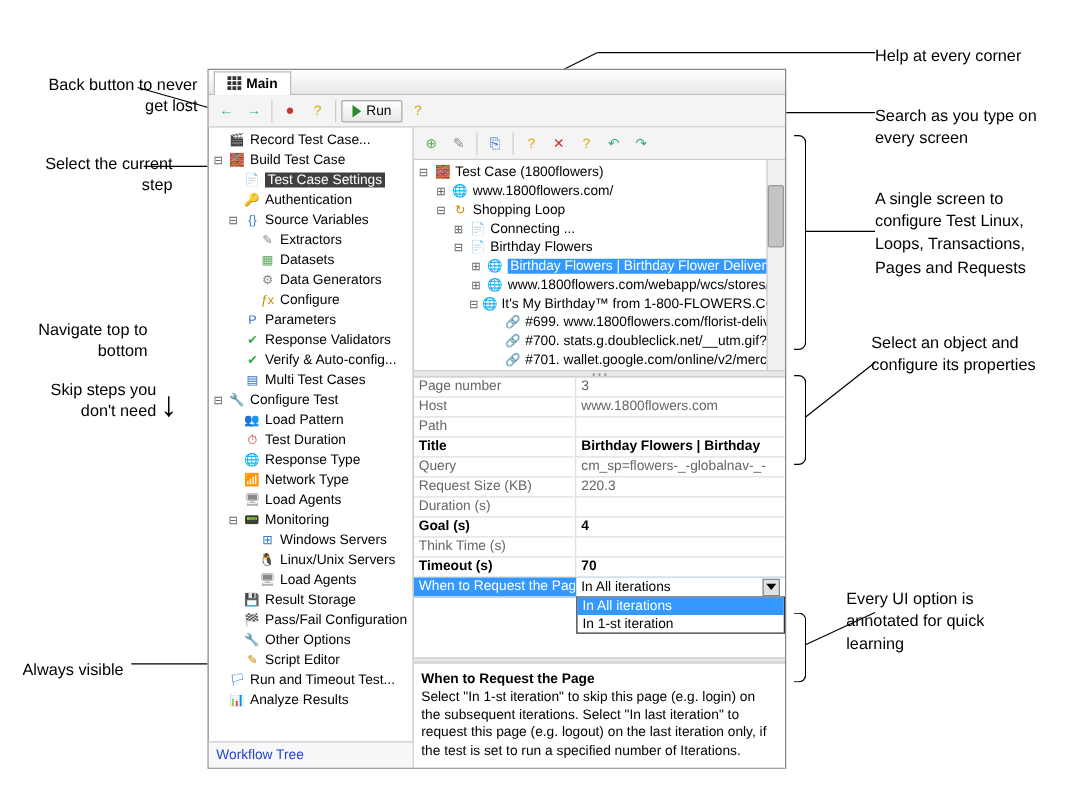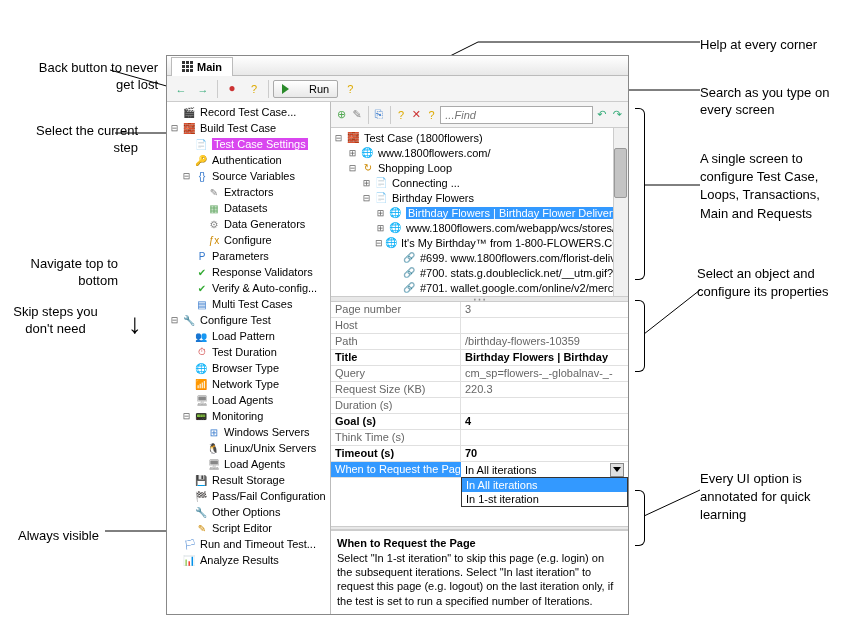--- a/index.html
+++ b/index.html
@@ -5,27 +5,27 @@
 *{box-sizing:border-box;margin:0;padding:0;font-family:Tahoma,Arial,sans-serif;font-size:11px}
 body{background:#fff;width:853px;height:628px;position:relative;overflow:hidden}
 .app{position:absolute;left:166px;top:55px;width:463px;height:560px;border:1px solid #888;background:#fff}
 .tab-strip{height:20px;background:linear-gradient(#fff,#e8e8e8);border-bottom:1px solid #bbb;display:flex;align-items:center;padding-left:4px}
 .tab-main{display:flex;align-items:center;gap:4px;padding:2px 10px;background:#fff;border:1px solid #bbb;border-bottom:none;height:19px;margin-top:1px}
 .grid-icon{display:inline-grid;grid-template-columns:3px 3px 3px;grid-template-rows:3px 3px 3px;gap:1px}
 .grid-icon span{background:#333}
 .toolbar{height:26px;background:#f4f4f4;border-bottom:1px solid #ccc;display:flex;align-items:center;padding:0 4px;gap:2px}
 .tbtn{width:20px;height:20px;display:flex;align-items:center;justify-content:center;cursor:pointer}
 .sep{width:1px;height:18px;background:#ccc;margin:0 2px}
-.run-btn{display:flex;align-items:center;gap:20px;padding:2px 8px;border:1px solid #aaa;background:linear-gradient(#fff,#e8e8e8);border-radius:2px;cursor:pointer}
+.run-btn{display:flex;align-items:center;gap:4px;padding:2px 8px;border:1px solid #aaa;background:linear-gradient(#fff,#e8e8e8);border-radius:2px;cursor:pointer}
 .run-btn .tri{width:0;height:0;border-left:7px solid #2a8a2a;border-top:5px solid transparent;border-bottom:5px solid transparent}
 .cols{display:flex;height:calc(100% - 46px)}
 .left-pane{width:164px;flex-shrink:0;display:flex;flex-direction:column;border-right:1px solid #bbb}
 .tree{flex:1;overflow:auto;padding:2px 0}
 .tree-item{display:flex;align-items:center;gap:3px;padding:1px 0;cursor:pointer;white-space:nowrap}
-.tree-item.sel span.lbl{background:#d946ef;color:#fff;padding:0 2px}
+.tree-item.sel span.lbl{background:#404040;color:#fff;padding:0 2px}
 .tw{display:inline-flex;align-items:center;justify-content:center;width:11px;height:11px;font-size:9px;color:#666;cursor:pointer}
 .tw.exp::before{content:'⊟'}
 .tw.col::before{content:'⊞'}
 .tw.none::before{content:''}
 .ind0{padding-left:2px}.ind1{padding-left:14px}.ind2{padding-left:26px}
 .ico{width:14px;height:14px;display:inline-flex;align-items:center;justify-content:center;font-size:10px}
 .wf-label{padding:4px 6px;color:#2244cc;border-top:1px solid #ccc;background:#f8f8f8}
 .right-pane{flex:1;display:flex;flex-direction:column;min-width:0}
 .r-toolbar{height:26px;background:#f4f4f4;border-bottom:1px solid #ccc;display:flex;align-items:center;padding:0 4px;gap:2px}
 .find-box{flex:1;border:1px solid #aaa;height:18px;padding:0 4px;color:#888;font-style:italic;background:#fff}
@@ -59,29 +59,29 @@
 .svg-lines line{stroke:#000;stroke-width:1}
 .arrow-down{position:absolute;left:128px;top:308px;font-size:28px;color:#000}
 .brace{position:absolute;width:10px;border:1.5px solid #000;border-left:none;border-radius:0 6px 6px 0}
 </style>
 </head>
 <body>
 
 <div class="annot" style="left:18px;top:60px;width:140px;text-align:right;line-height:1.3">Back button to never get lost</div>
 <div class="annot" style="left:18px;top:123px;width:120px;text-align:right;line-height:1.3">Select the current step</div>
 <div class="annot" style="left:18px;top:256px;width:100px;text-align:right;line-height:1.3">Navigate top to bottom</div>
-<div class="annot" style="left:2px;top:304px;width:107px;text-align:center;line-height:1.3">Skip steps you don't need</div>
+<div class="annot" style="left:18px;top:304px;width:107px;text-align:right;line-height:1.3">Skip steps you don't need</div>
 <div class="annot" style="left:18px;top:528px;width:110px;text-align:left">Always visible</div>
 <div class="arrow-down">↓</div>
 
 <div class="annot" style="left:700px;top:37px">Help at every corner</div>
 <div class="annot" style="left:700px;top:85px;width:140px;line-height:1.3">Search as you type on every screen</div>
-<div class="annot" style="left:700px;top:150px;width:150px;line-height:1.4">A single screen to configure Test Case, Loops, Transactions, Main and Requests</div>
+<div class="annot" style="left:700px;top:150px;width:150px;line-height:1.4">A single screen to configure Test Linux, Loops, Transactions, Pages and Requests</div>
 <div class="annot" style="left:697px;top:265px;width:140px;line-height:1.4">Select an object and configure its properties</div>
-<div class="annot" style="left:700px;top:470px;width:140px;line-height:1.4">Every UI option is annotated for quick learning</div>
+<div class="annot" style="left:677px;top:470px;width:140px;line-height:1.4">Every UI option is annotated for quick learning</div>
 
 <div class="brace" style="left:635px;top:108px;height:172px"></div>
 <div class="brace" style="left:635px;top:300px;height:72px"></div>
 <div class="brace" style="left:635px;top:490px;height:56px"></div>
 
 <svg class="svg-lines" width="853" height="628">
 <line x1="110" y1="70" x2="170" y2="87"></line>
 <line x1="115" y1="133" x2="194" y2="133"></line>
 <line x1="105" y1="531" x2="170" y2="531"></line>
     <line x1="170" y1="531" x2="170" y2="595"></line>
@@ -205,21 +205,21 @@
             <span class="lbl">Load Pattern</span>
           </div>
           <div class="tree-item ind1">
             <span class="tw none"></span>
             <span class="ico" style="color:#c33">⏱</span>
             <span class="lbl">Test Duration</span>
           </div>
           <div class="tree-item ind1">
             <span class="tw none"></span>
             <span class="ico" style="color:#c80">🌐</span>
-            <span class="lbl">Browser Type</span>
+            <span class="lbl">Response Type</span>
           </div>
           <div class="tree-item ind1">
             <span class="tw none"></span>
             <span class="ico" style="color:#37c">📶</span>
             <span class="lbl">Network Type</span>
           </div>
           <div class="tree-item ind1">
             <span class="tw none"></span>
             <span class="ico" style="color:#888">🖥</span>
             <span class="lbl">Load Agents</span>
@@ -268,32 +268,32 @@
             <span class="tw none"></span>
             <span class="ico" style="color:#37c">🏳</span>
             <span class="lbl">Run and Timeout Test...</span>
           </div>
           <div class="tree-item ind0">
             <span class="tw none"></span>
             <span class="ico" style="color:#888">📊</span>
             <span class="lbl">Analyze Results</span>
           </div>
         </div>
+      <div class="wf-label">Workflow Tree</div>
     </div>
     <div class="right-pane">
       <div class="r-toolbar">
         <div class="tbtn" style="color:#5a5">⊕</div>
         <div class="tbtn" style="color:#888">✎</div>
         <div class="sep"></div>
         <div class="tbtn" style="color:#37c">⎘</div>
         <div class="sep"></div>
         <div class="tbtn" style="color:#da0">?</div>
         <div class="tbtn" style="color:#c33">✕</div>
         <div class="tbtn" style="color:#da0">?</div>
-        <input class="find-box" placeholder="...Find" style="">
         <div class="tbtn" style="color:#3a7">↶</div>
         <div class="tbtn" style="color:#3a7">↷</div>
       </div>
       <div class="r-tree" id="rtree">
         <div class="r-tree-item ri0">
             <span class="tw exp"></span>
             <span class="ico" style="color:#888">🧱</span>
             <span class="lbl">Test Case (1800flowers)</span>
           </div>
           <div class="r-tree-item ri1">
@@ -354,24 +354,24 @@
           </div>
       </div>
       <div class="split"></div>
       <div class="props" id="props">
           <div class="prop-row">
             <div class="prop-k">Page number</div>
             <div class="prop-v">3</div>
           </div>
           <div class="prop-row">
             <div class="prop-k">Host</div>
+            <div class="prop-v">www.1800flowers.com</div>
           </div>
           <div class="prop-row">
             <div class="prop-k">Path</div>
-            <div class="prop-v">/birthday-flowers-10359</div>
           </div>
           <div class="prop-row bold">
             <div class="prop-k">Title</div>
             <div class="prop-v">Birthday Flowers | Birthday</div>
           </div>
           <div class="prop-row">
             <div class="prop-k">Query</div>
             <div class="prop-v">cm_sp=flowers-_-globalnav-_-</div>
           </div>
           <div class="prop-row">

